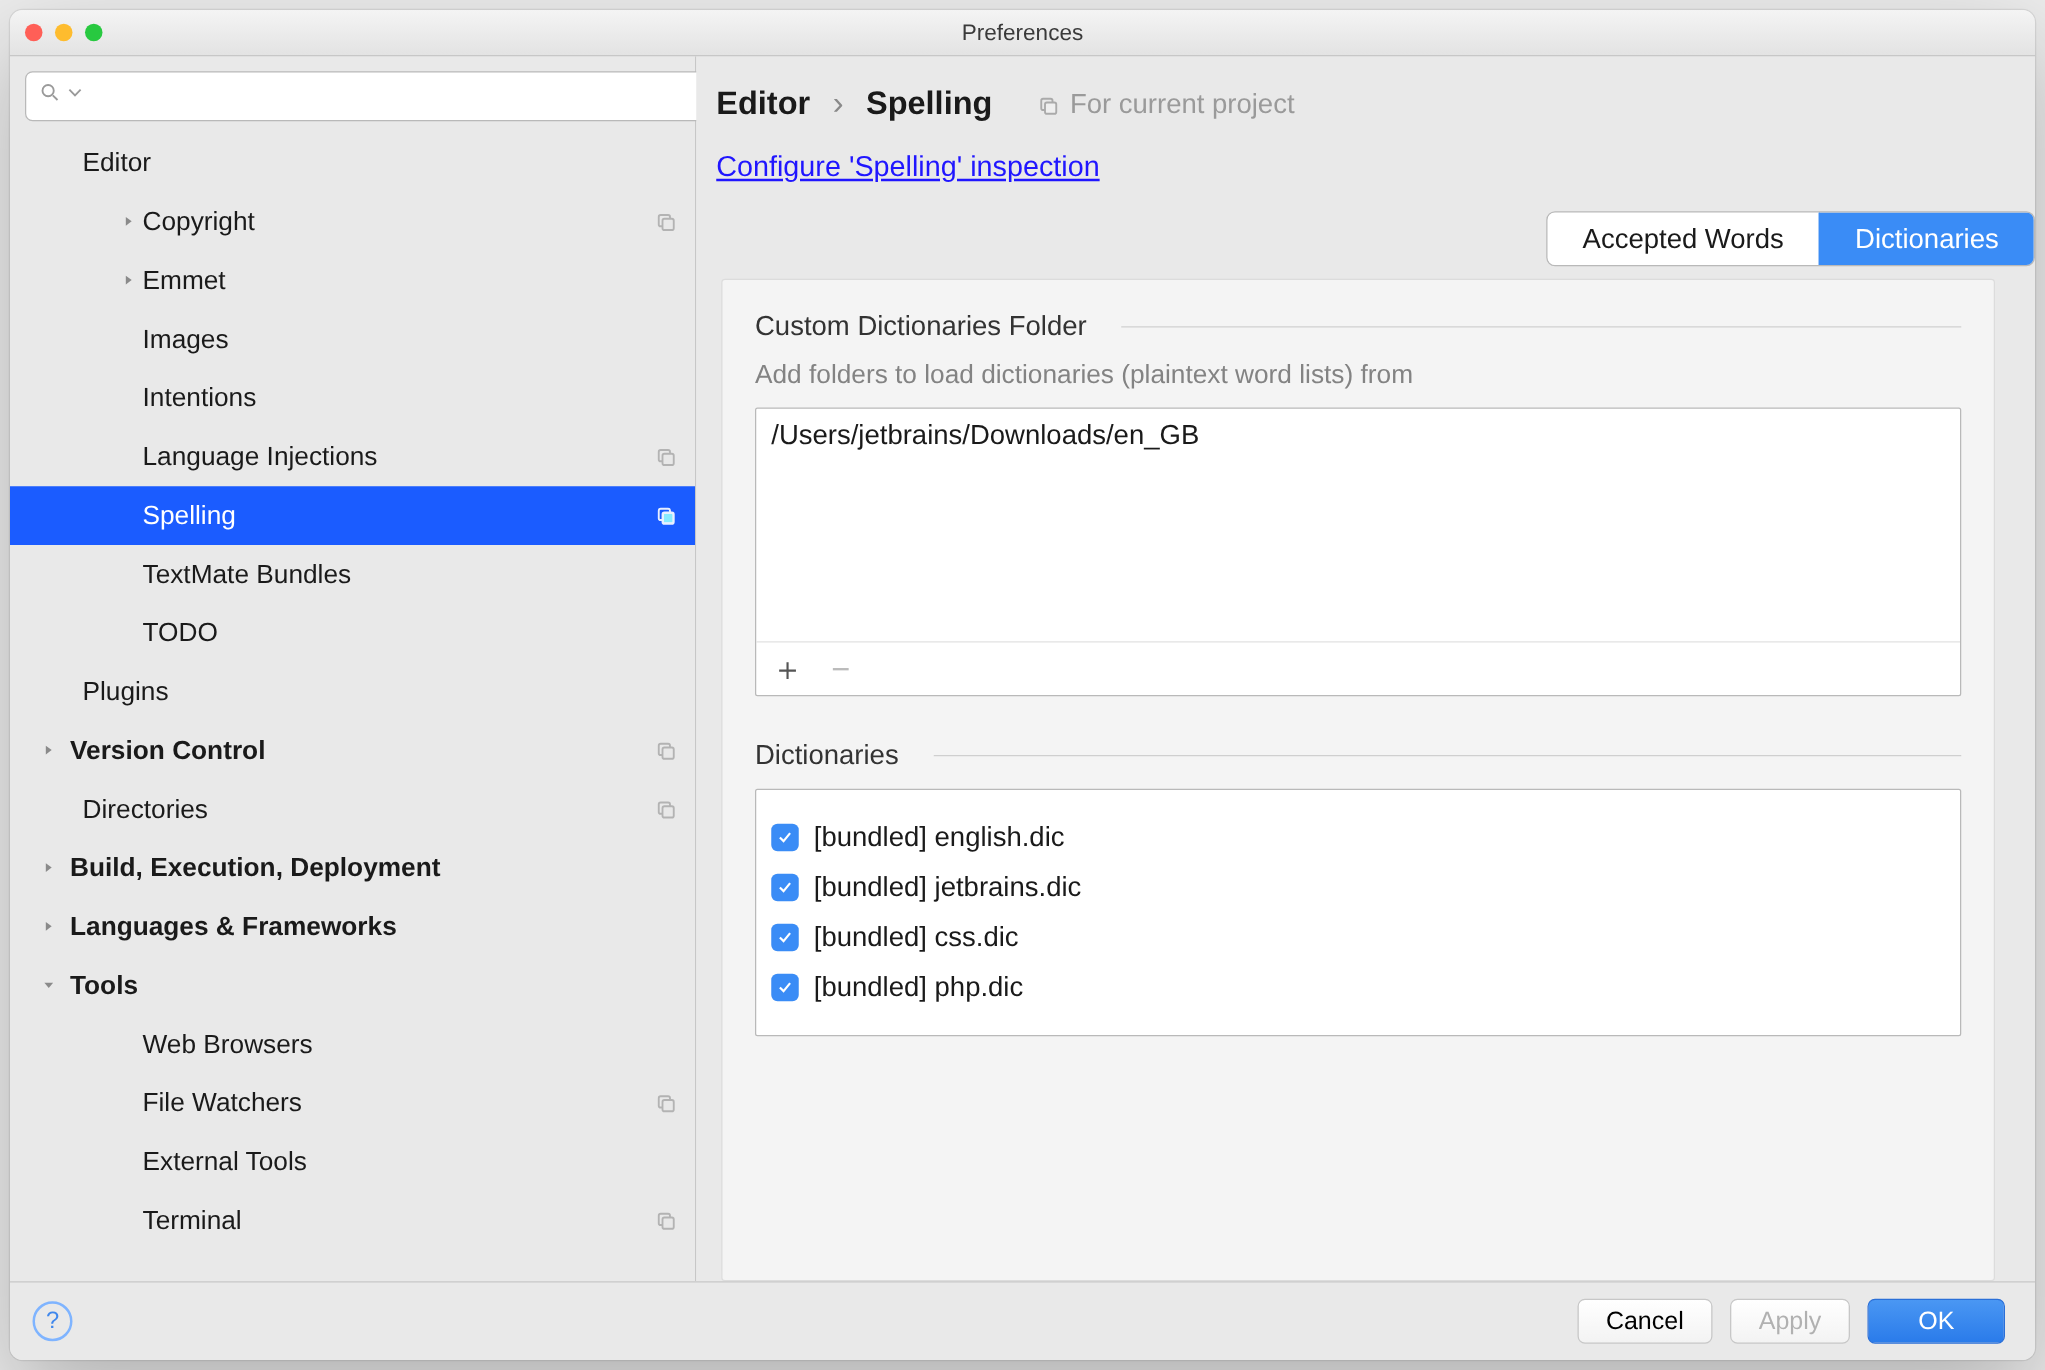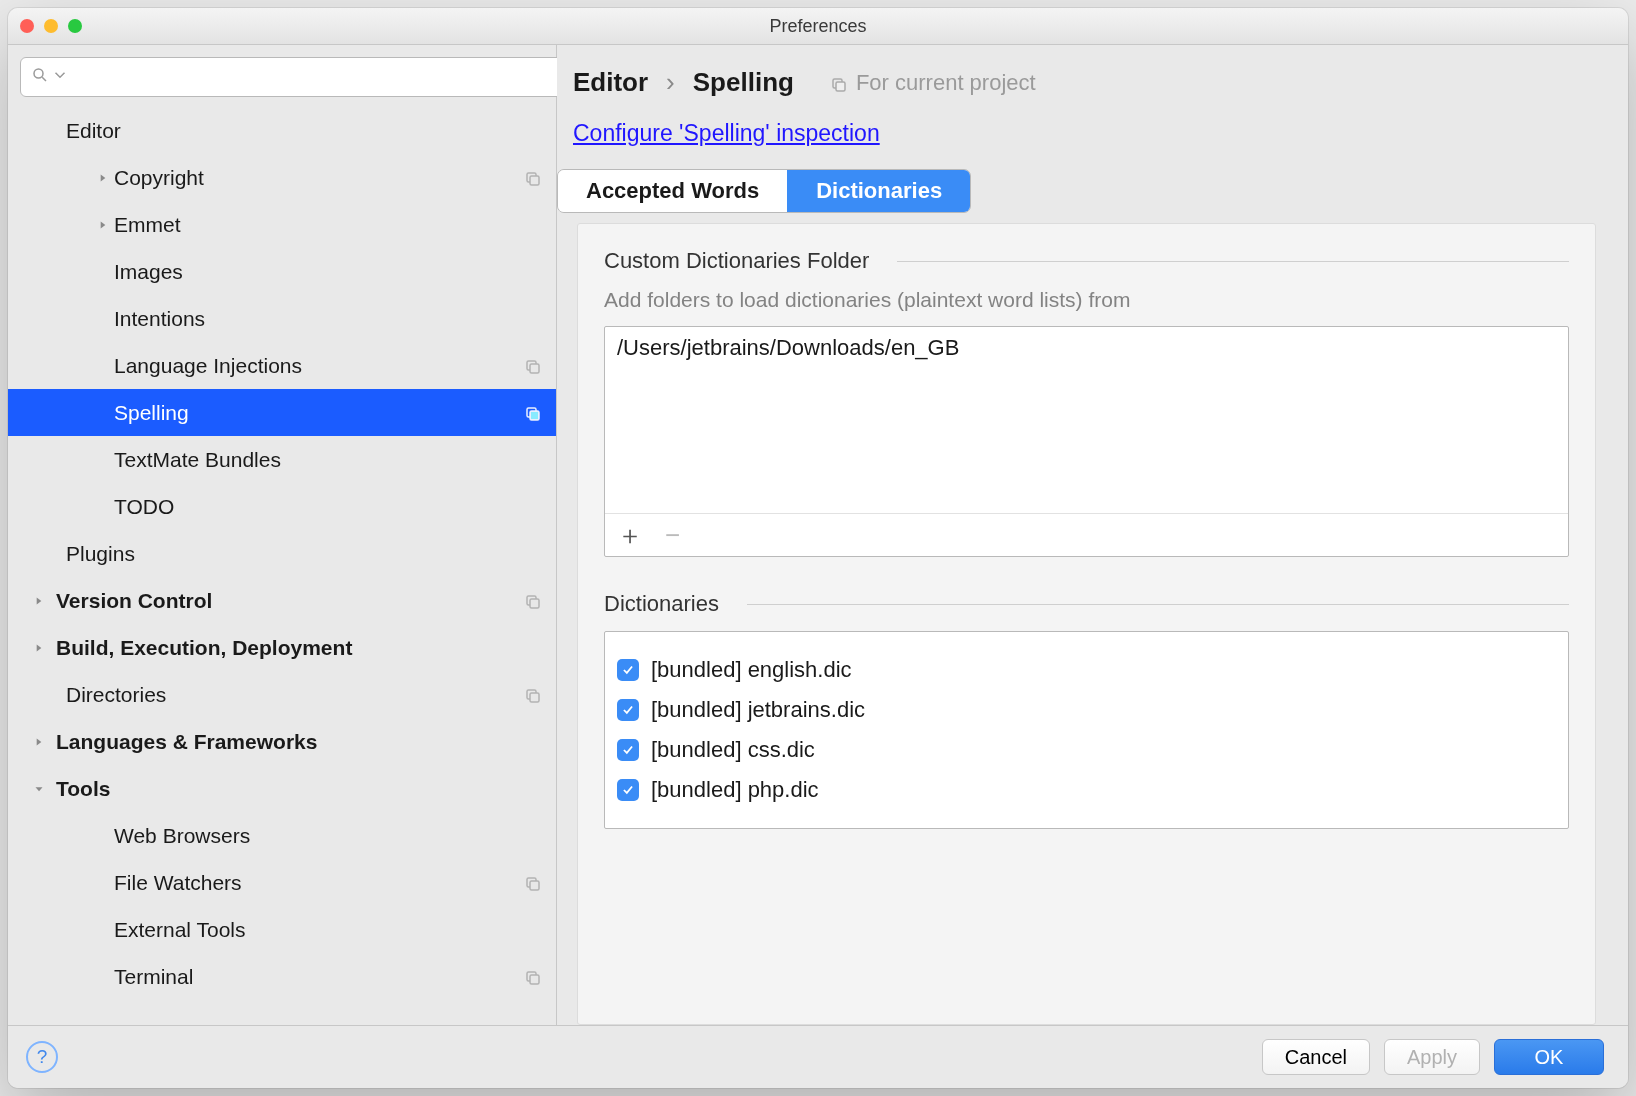--- a/index.html
+++ b/index.html
@@ -85,21 +85,21 @@
   .crumbs{padding:22px 16px 0 16px;display:flex;align-items:center;gap:18px;font-size:26px;}
   .crumbs .c1{font-weight:600;}
   .crumbs .sep{color:#8a8a8a;}
   .crumbs .c2{font-weight:700;}
   .crumbs .for-proj{font-size:22px;color:#9a9a9a;display:inline-flex;align-items:center;gap:8px;margin-left:18px;}
 
   .link{padding:22px 16px 0 16px;}
   .link a{color:var(--link);font-size:23px;}
 
   .tabs{
-    display:flex;justify-content:flex-start;margin-top:22px;font-weight:bold;
+    display:flex;justify-content:flex-end;margin-top:22px;
   }
   .seg{display:inline-flex;border:1px solid #b9b9b9;border-radius:7px;overflow:hidden;}
   .seg .tab{padding:8px 28px;font-size:22px;background:#fff;cursor:pointer;}
   .seg .tab + .tab{border-left:1px solid #b9b9b9;}
   .seg .tab.sel{background:var(--tab-sel);color:#fff;border-color:var(--tab-sel);}
 
   .panel{
     margin:10px 32px 0 20px;
     background:var(--content-bg);
     border:1px solid #dcdcdc;border-radius:3px;
@@ -256,37 +256,37 @@
           </span>
           <span class="label">Version Control</span>
           <span class="proj proj-icon">
             <svg viewBox="0 0 24 24">
                 <rect x="4" y="4" width="12" height="12" rx="2" fill="none" stroke="#888" stroke-width="2"></rect>
                 <rect x="8" y="8" width="12" height="12" rx="2" fill="#e8e8e8" stroke="#888" stroke-width="2"></rect>
               </svg>
           </span>
         </div>
 
-        <div class="node l0">
-          <span class="caret">
-            <svg viewBox="0 0 24 24">
-                <path d="M8 6l8 6-8 6z" fill="#8a8a8a"></path>
-              </svg>
-          </span>
-          <span class="label">Build, Execution, Deployment</span>
-        </div>
-
         <div class="node l0e">
           <span class="label">Directories</span>
           <span class="proj proj-icon">
             <svg viewBox="0 0 24 24">
                 <rect x="4" y="4" width="12" height="12" rx="2" fill="none" stroke="#888" stroke-width="2"></rect>
                 <rect x="8" y="8" width="12" height="12" rx="2" fill="#e8e8e8" stroke="#888" stroke-width="2"></rect>
               </svg>
           </span>
+        </div>
+
+        <div class="node l0">
+          <span class="caret">
+            <svg viewBox="0 0 24 24">
+                <path d="M8 6l8 6-8 6z" fill="#8a8a8a"></path>
+              </svg>
+          </span>
+          <span class="label">Build, Execution, Deployment</span>
         </div>
 
         <div class="node l0">
           <span class="caret">
             <svg viewBox="0 0 24 24">
                 <path d="M8 6l8 6-8 6z" fill="#8a8a8a"></path>
               </svg>
           </span>
           <span class="label">Languages &amp; Frameworks</span>
         </div>

